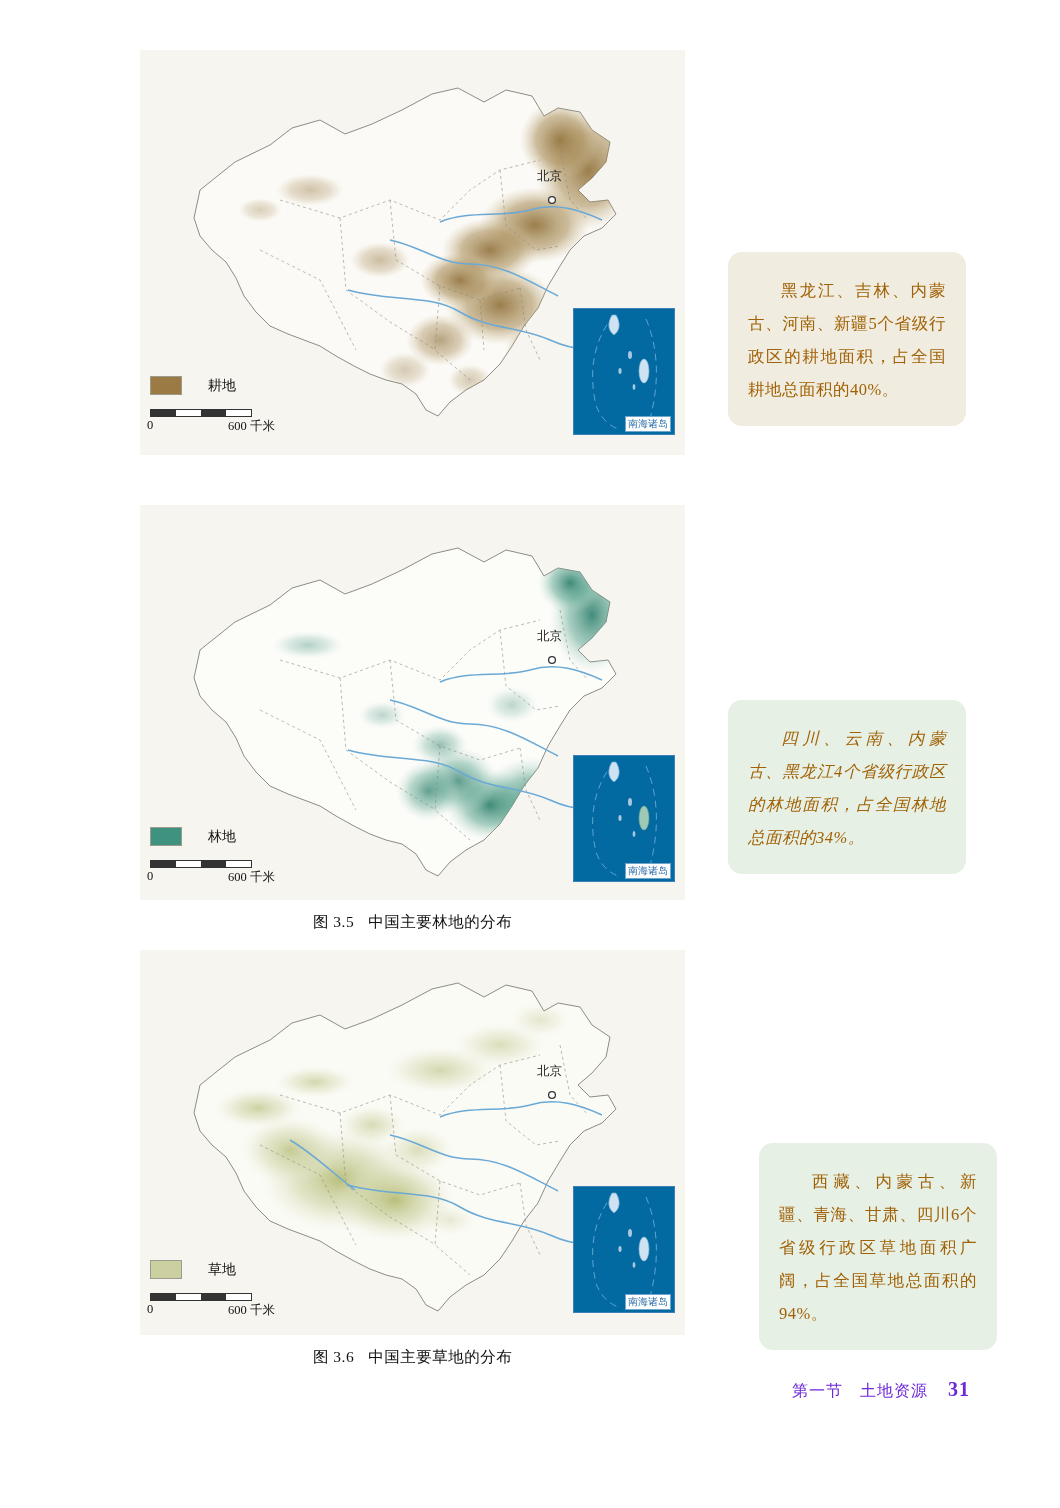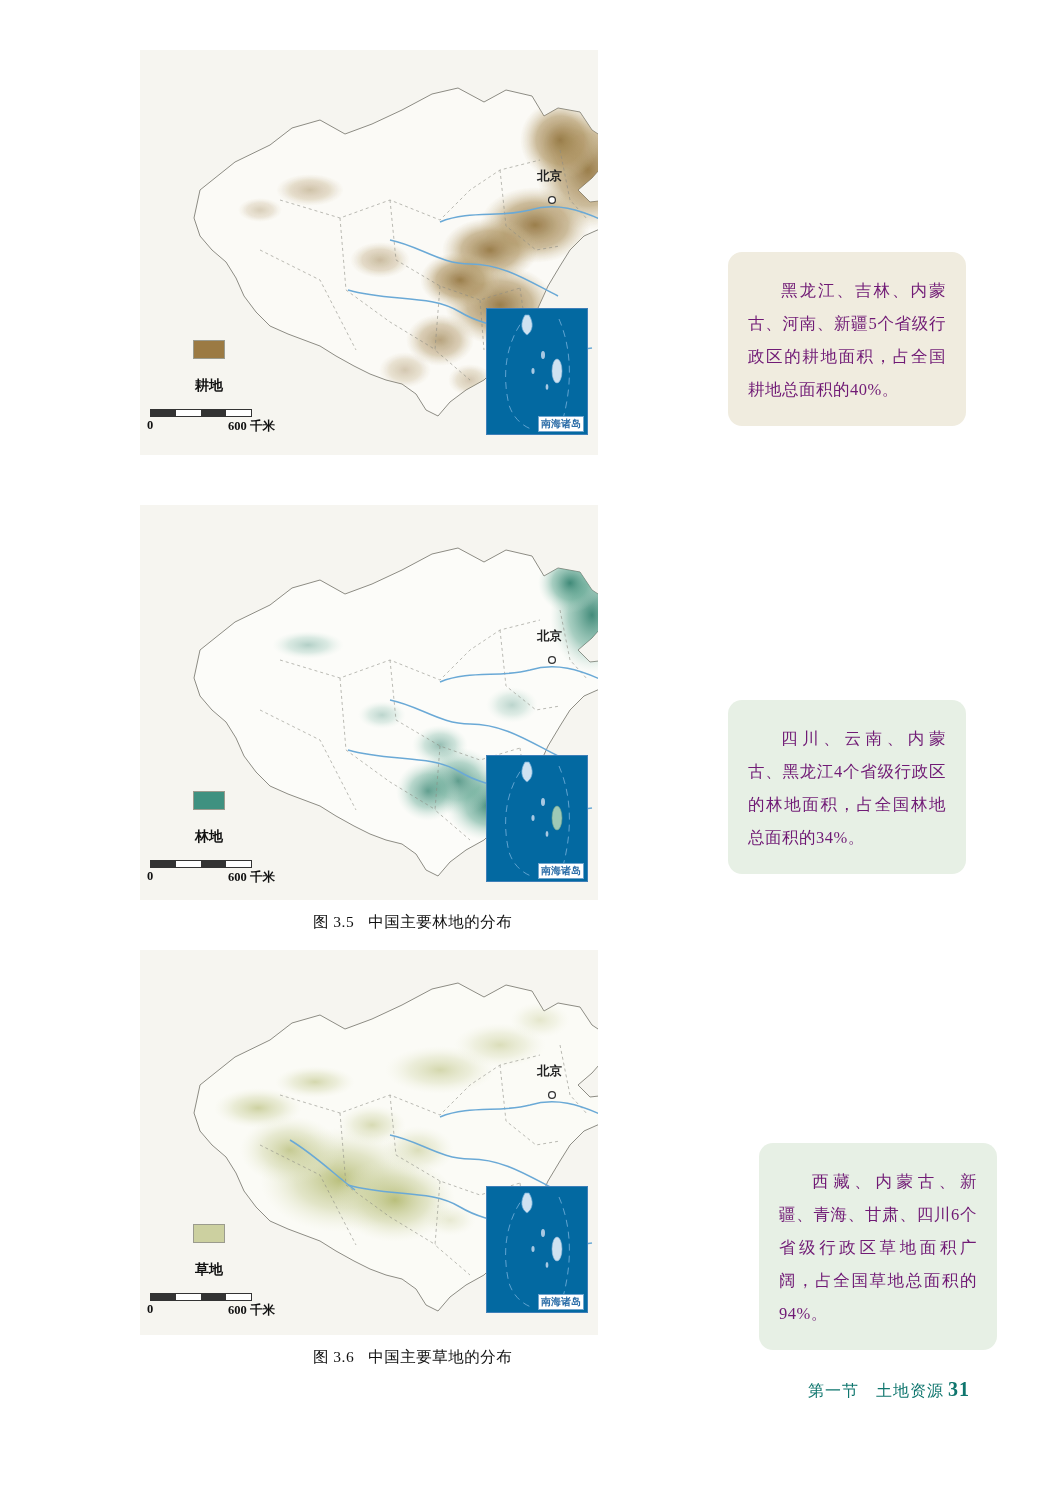--- a/index.html
+++ b/index.html
@@ -22,24 +22,23 @@
   }
 
   
   .figure {
     position: absolute;
     left: 140px;
     width: 545px;
   }
   .map-frame {
     position: relative;
-    width: 458px;
+    width: 545px;
     background: #f6f5f0;
     overflow: hidden;
-    font-weight: bold;
   }
   .fig1 { top: 50px; }
   .fig2 { top: 505px; }
   .fig3 { top: 950px; }
 
   .fig1 .map-frame { height: 405px; }
   .fig2 .map-frame { height: 395px; }
   .fig3 .map-frame { height: 385px; }
 
   .caption {
@@ -57,22 +56,21 @@
   
   .legend {
     position: absolute;
     left: 10px;
     font-size: 14px;
     color: #111;
   }
   .legend-row {
     display: flex;
     align-items: center;
-    gap: 18px;
-    flex-direction: column;
+    gap: 26px;
   }
   .legend-swatch {
     width: 30px;
     height: 17px;
     display: inline-block;
     border: 0.5px solid #9b9b8e;
   }
   .scalebar {
     margin-top: 14px;
     position: relative;
@@ -128,38 +126,38 @@
     position: absolute;
     left: 728px;
     width: 238px;
     border-radius: 14px;
     padding: 22px 20px 20px 20px;
     box-sizing: border-box;
     font-size: 16.5px;
     line-height: 2.0;
     letter-spacing: 0.5px;
     text-align: justify;
-    color: #701a75;
+    color: #a16207;
   }
   .note p { margin: 0; text-indent: 2em; }
   .note-1 { top: 252px; background: #f0ecdf; }
-  .note-2 { top: 700px; background: #e7f0e5; }
+  .note-2 { top: 700px; background: #e7f0e5; font-style: italic; }
   .note-3 { top: 1143px; background: #e7f0e5; margin-left: 31px; }
 
   
   .footer {
     position: absolute;
     right: 90px;
     top: 1378px;
     font-size: 16px;
     letter-spacing: 1px;
-    color: #0f766e;
+    color: #6d28d9;
     display: flex;
     align-items: baseline;
-    gap: 4px;
+    gap: 20px;
   }
   .footer .sect { font-family: "Liberation Serif", serif; }
   .footer .pageno { font-size: 20px; font-weight: bold; }
 </style>
 </head>
 <body>
 
 <div class="page">
 
   <div class="figure fig1">

